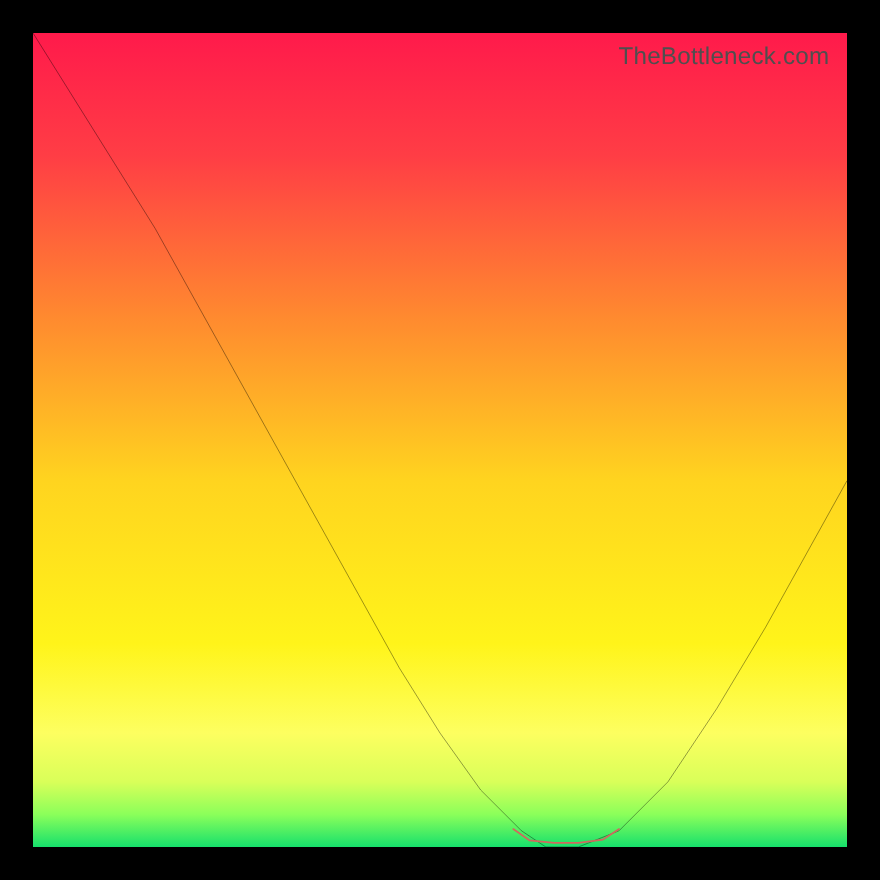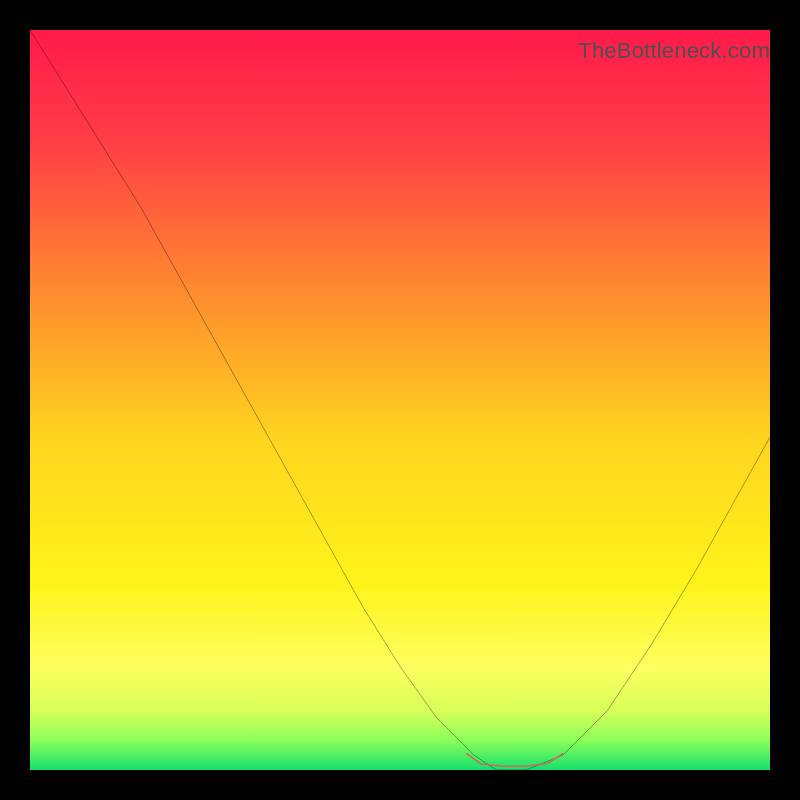--- a/index.html
+++ b/index.html
@@ -29,21 +29,21 @@
   }
   .gradient {
     position: absolute;
     left: 0; top: 0;
     width: 100%;
     height: 100%;
   }
   .watermark {
     position: absolute;
     top: 8px;
-    right: 0;
+    right: 16px;
     color: #4f4f4f;
     font-size: 22px;
     font-weight: 500;
     letter-spacing: 0.2px;
     user-select: none;
   }
   svg.curve {
     position: absolute;
     left: 0; top: 0;
     width: 100%;

